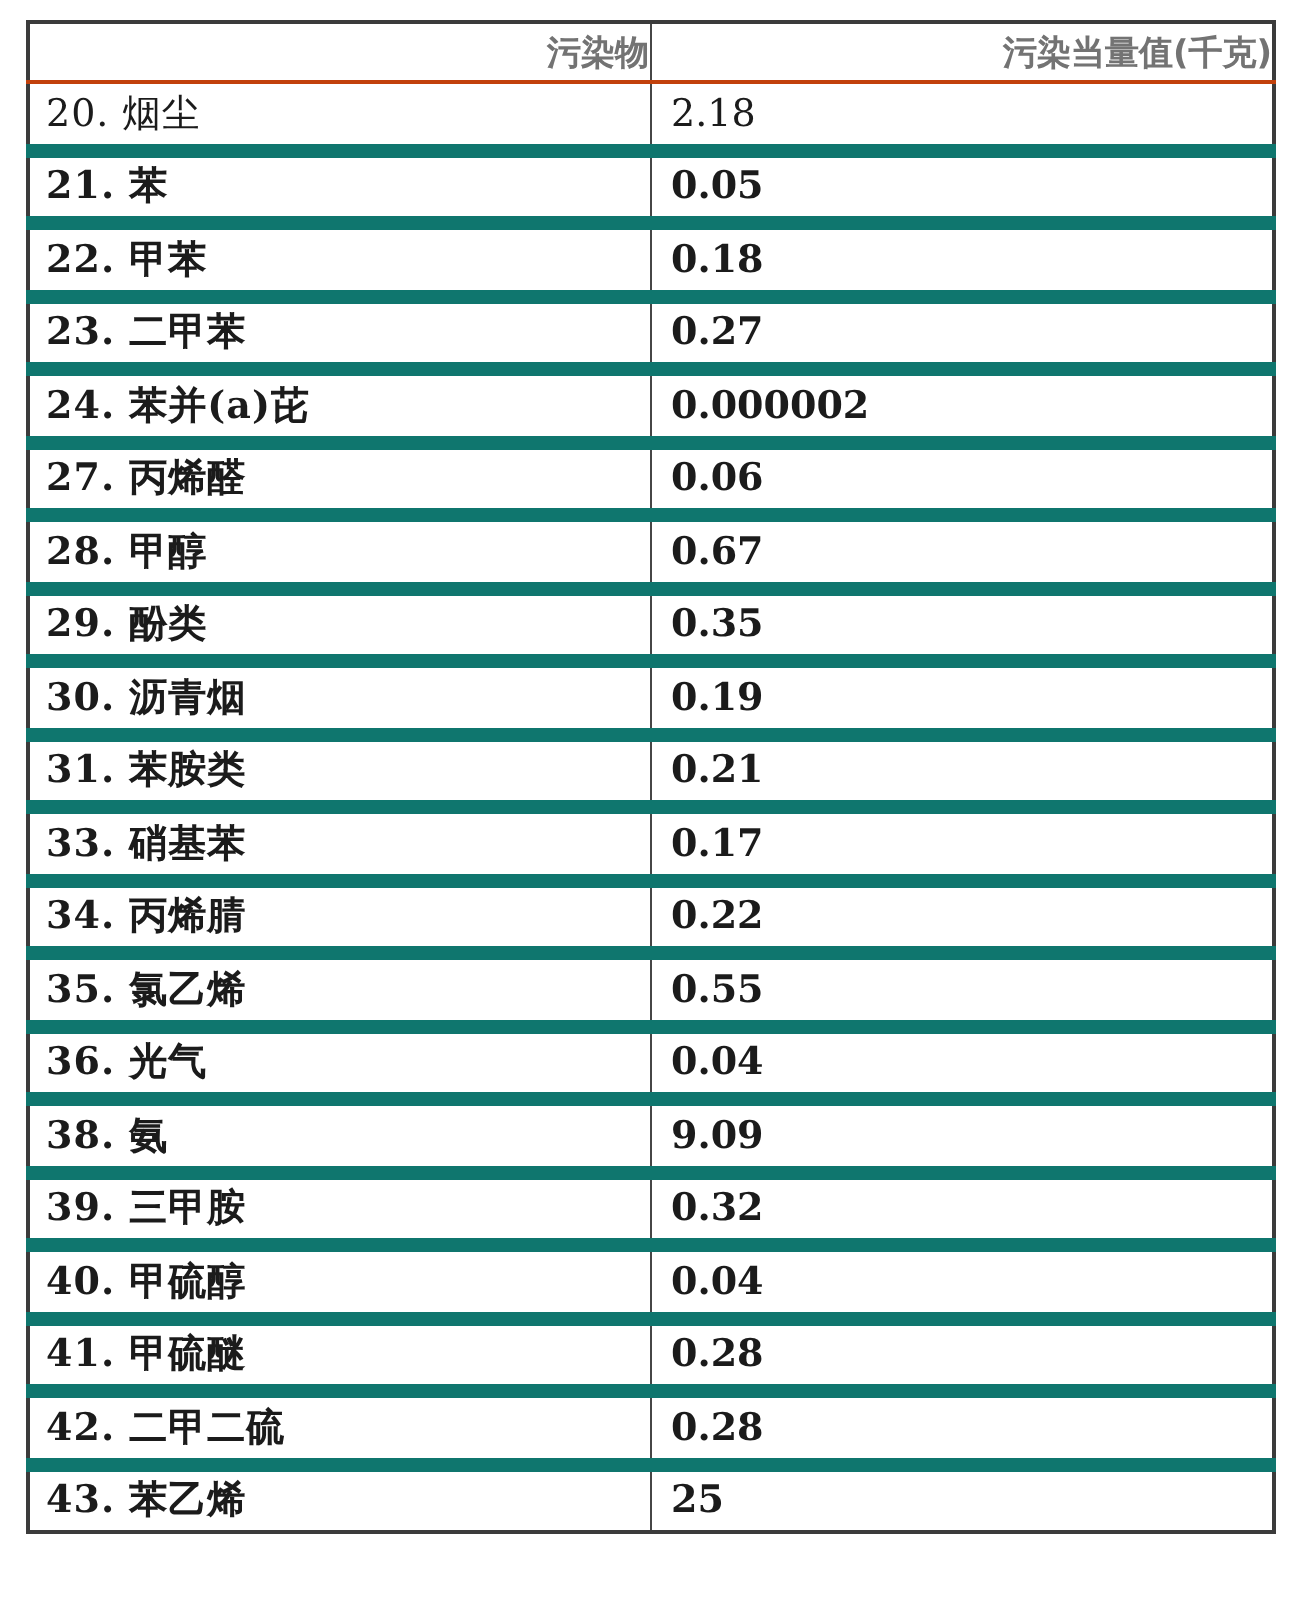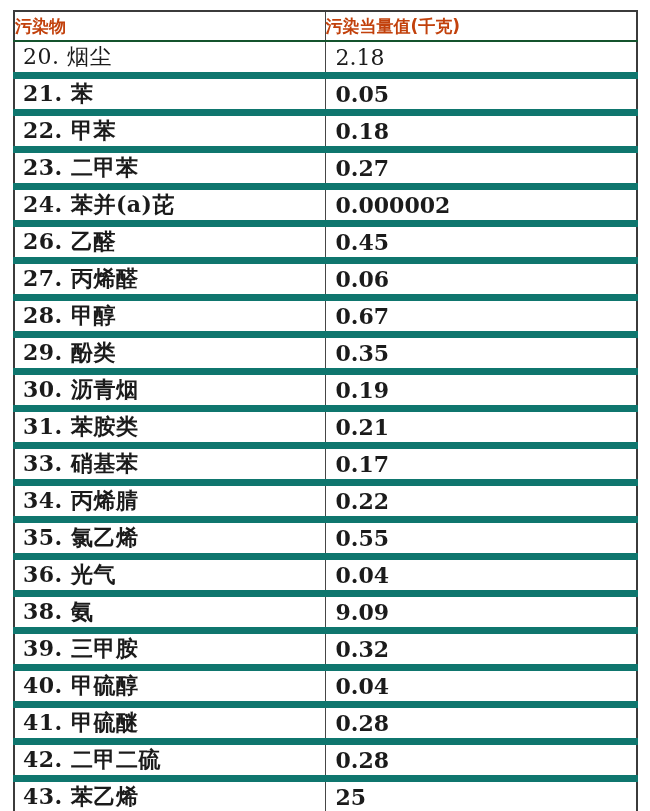--- a/index.html
+++ b/index.html
@@ -24,30 +24,30 @@
     background: #ffffff;
     border: 2px solid #3b3b3b;
   }
   col.col-pollutant { width: 311px; }
   col.col-value { width: 312px; }
   th {
     height: 28px;
     font-family: "DejaVu Sans", "Liberation Sans", sans-serif;
     font-weight: bold;
     font-size: 17px;
-    color: #c2410c;
-    text-align: left;
+    color: #737373;
+    text-align: right;
     vertical-align: middle;
     padding: 0;
-    border-bottom: 2px solid #14532d;
+    border-bottom: 2px solid #c2410c;
   }
   td {
     height: 29.5px;
     font-family: "DejaVu Serif", "Liberation Serif", serif;
-    font-size: 22px;
+    font-size: 19px;
     color: #1b1b1b;
     vertical-align: middle;
     padding: 0;
     white-space: nowrap;
     overflow: hidden;
   }
   tbody tr + tr td { border-top: 7px solid #0f766e; font-weight: bold; }
   .c2 { border-left: 1px solid #464646; }
   td.label-cell { padding-left: 8px; letter-spacing: 0.5px; }
   td.value-cell { padding-left: 10px; margin-top: 48px; }
@@ -80,24 +80,20 @@
           <td class="label-cell">22. 甲苯</td>
           <td class="value-cell c2">0.18</td>
         </tr>
       <tr>
           <td class="label-cell">23. 二甲苯</td>
           <td class="value-cell c2">0.27</td>
         </tr>
       <tr>
           <td class="label-cell">24. 苯并(a)芘</td>
           <td class="value-cell c2">0.000002</td>
-        </tr>
-      <tr>
-          <td class="label-cell">26. 乙醛</td>
-          <td class="value-cell c2">0.45</td>
         </tr>
       <tr>
           <td class="label-cell">27. 丙烯醛</td>
           <td class="value-cell c2">0.06</td>
         </tr>
       <tr>
           <td class="label-cell">28. 甲醇</td>
           <td class="value-cell c2">0.67</td>
         </tr>
       <tr>

